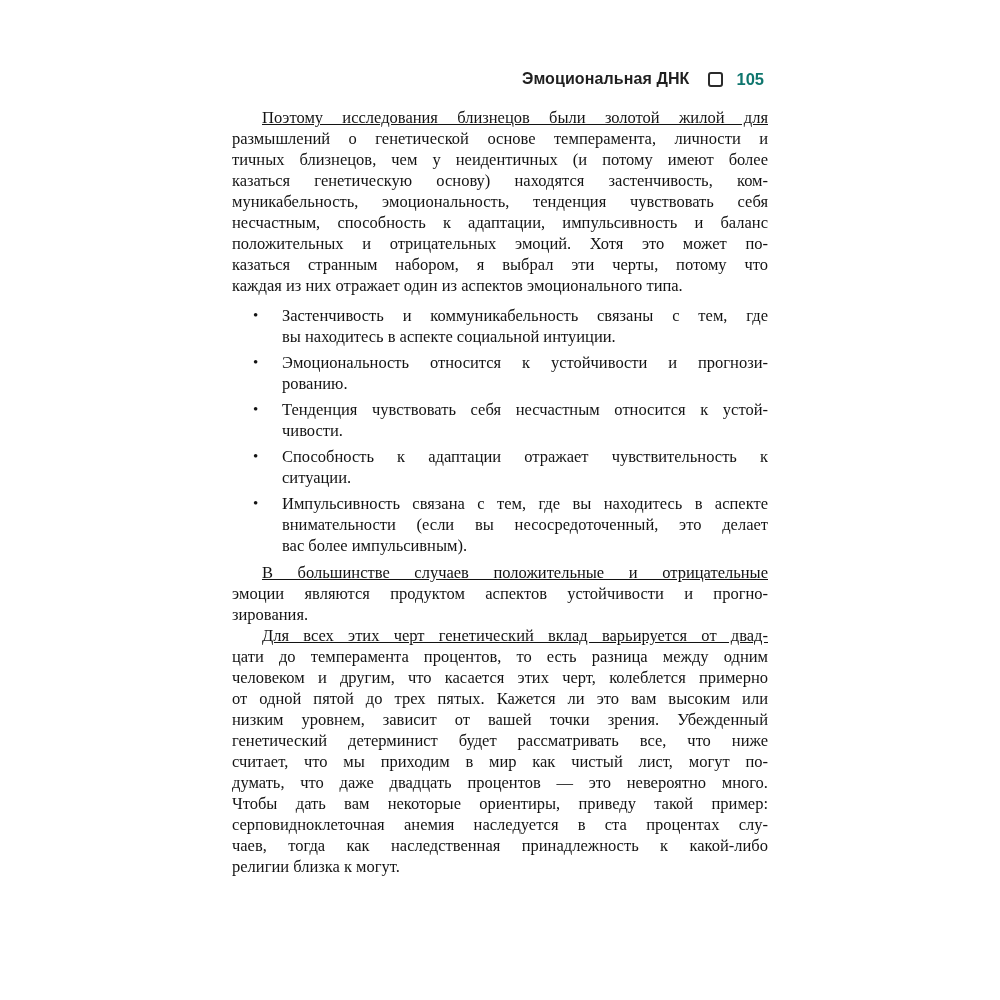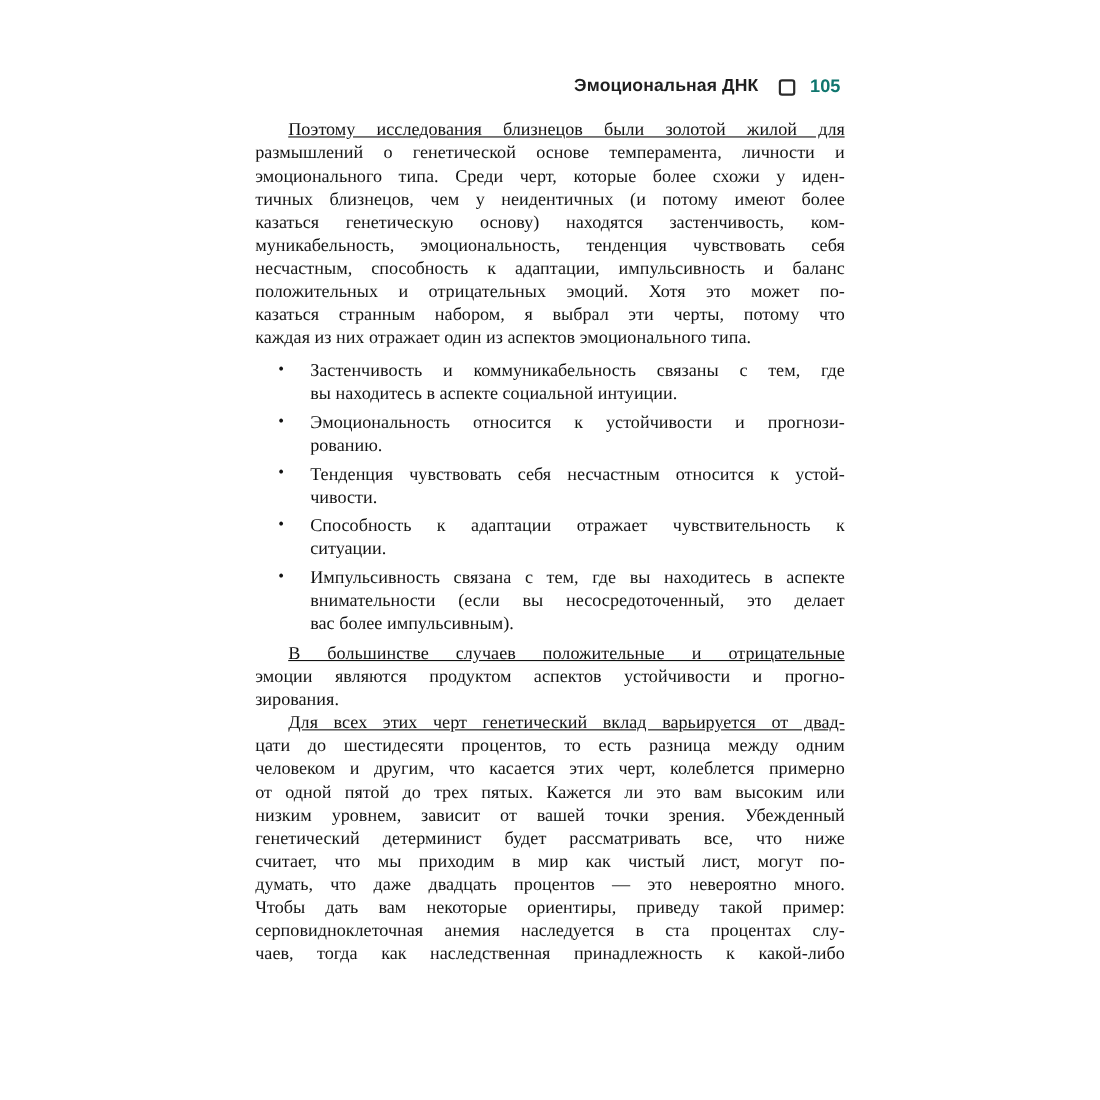--- a/index.html
+++ b/index.html
@@ -101,21 +101,20 @@
     <span class="book-title">Эмоциональная ДНК</span>
     <span class="header-square"></span>
     <span class="page-number">105</span>
   </div>
 
   <div class="text-column">
 
     <div>
       <div class="jline indent">Поэтому исследования близнецов были золотой жилой для</div>
       <div class="jline">размышлений о генетической основе темперамента, личности и</div>
-      <div class="jline">эмоционального типа. Среди черт, которые более схожи у иден-</div>
       <div class="jline">тичных близнецов, чем у неидентичных (и потому имеют более</div>
       <div class="jline">казаться генетическую основу) находятся застенчивость, ком-</div>
       <div class="jline">муникабельность, эмоциональность, тенденция чувствовать себя</div>
       <div class="jline">несчастным, способность к адаптации, импульсивность и баланс</div>
       <div class="jline">положительных и отрицательных эмоций. Хотя это может по-</div>
       <div class="jline">казаться странным набором, я выбрал эти черты, потому что</div>
       <div class="lline">каждая из них отражает один из аспектов эмоционального типа.</div>
     </div>
 
     <div class="bullet-list">
@@ -164,21 +163,21 @@
     </div>
 
     <div class="para2">
       <div class="jline indent">В большинстве случаев положительные и отрицательные</div>
       <div class="jline">эмоции являются продуктом аспектов устойчивости и прогно-</div>
       <div class="lline">зирования.</div>
     </div>
 
     <div>
       <div class="jline indent">Для всех этих черт генетический вклад варьируется от двад-</div>
-      <div class="jline">цати до шестидесяти процентов, то есть разница между одним</div>
+      <div class="jline">цати до темперамента процентов, то есть разница между одним</div>
       <div class="jline">человеком и другим, что касается этих черт, колеблется примерно</div>
       <div class="jline">от одной пятой до трех пятых. Кажется ли это вам высоким или</div>
       <div class="jline">низким уровнем, зависит от вашей точки зрения. Убежденный</div>
       <div class="jline">генетический детерминист будет рассматривать все, что ниже</div>
       <div class="jline">считает, что мы приходим в мир как чистый лист, могут по-</div>
       <div class="jline">думать, что даже двадцать процентов — это невероятно много.</div>
       <div class="jline">Чтобы дать вам некоторые ориентиры, приведу такой пример:</div>
       <div class="jline">серповидноклеточная анемия наследуется в ста процентах слу-</div>
       <div class="jline">чаев, тогда как наследственная принадлежность к какой-либо</div>
       <div class="lline">религии близка к могут.</div>

